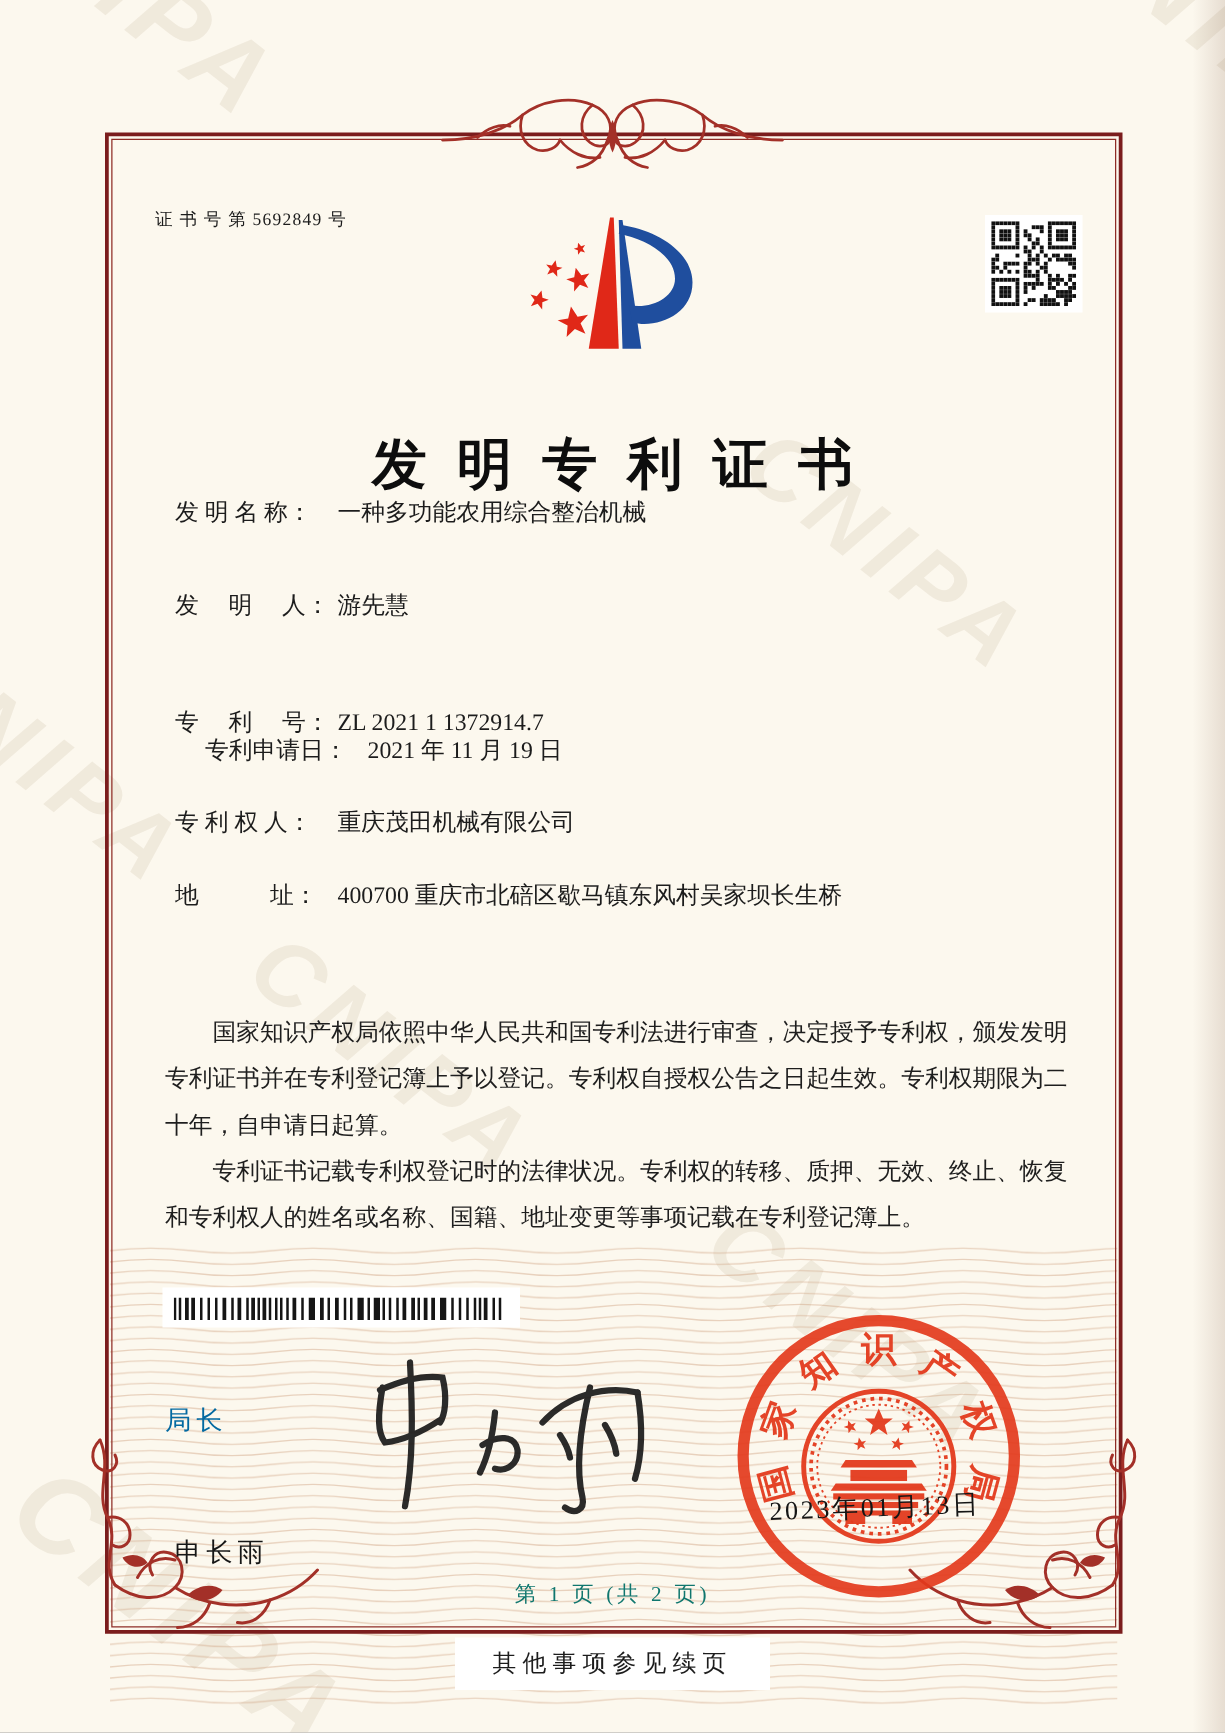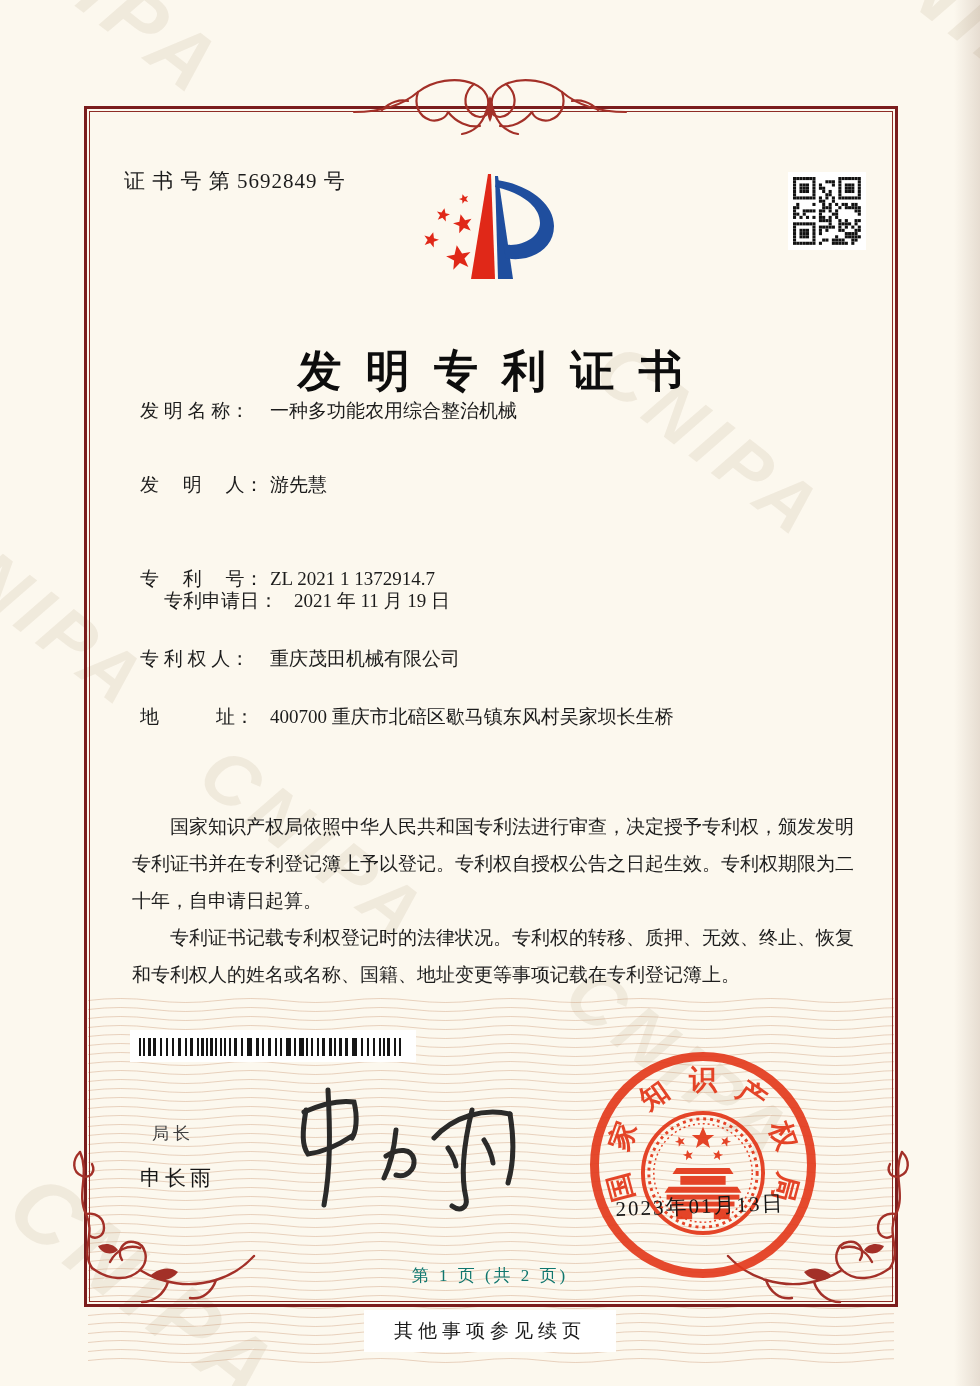--- a/index.html
+++ b/index.html
@@ -20,21 +20,21 @@
   .waves { position:absolute; left:88px; top:996px; width:806px; height:368px; z-index:1; }
 
   
   .frame { position:absolute; left:84px; top:106px; width:814px; height:1201px;
     border:3.5px solid #7b1d1d; z-index:2; }
   .frame::after { content:""; position:absolute; inset:2px; border:1.6px solid #8e2c26; }
 
   .ornament { position:absolute; z-index:3; }
 
   
-  .cert-no { position:absolute; left:124px; top:167px; font-size:21px; color:#1b1b1b;
+  .cert-no { position:absolute; left:124px; top:167px; font-size:14px; color:#1b1b1b;
     letter-spacing:1px; z-index:4; }
   .logo { position:absolute; left:408px; top:160px; width:160px; height:130px; z-index:4; }
   .qr { position:absolute; left:788px; top:172px; width:78px; height:78px; background:#fff;
     padding:5px; z-index:4; }
 
   .title { position:absolute; left:0; top:294px; width:100%; text-align:center;
     font-size:44px; font-weight:bold; color:#0d0d0d; letter-spacing:0.55em;
     padding-left:0.55em; z-index:4;margin-top:48px; }
 
   
@@ -48,23 +48,23 @@
   .body-text { position:absolute; left:132px; top:808px; width:726px; z-index:4;
     font-size:19px; line-height:37px; color:#1e1e1e; }
   .body-text p { text-indent:2em; margin:0; }
 
   
   .barcode-strip { position:absolute; left:130px; top:1030px; background:#fff;
     padding:8px 9px 6px 9px; z-index:4; }
   .barcode { display:block; }
 
   
-  .issuer-role { position:absolute; left:152px; top:1122px; font-size:17px; color:#404040;
+  .issuer-role { position:absolute; left:132px; top:1122px; font-size:21px; color:#0369a1;
     letter-spacing:4px; z-index:4; font-family:"Liberation Sans","DejaVu Sans",sans-serif; }
-  .issuer-name { position:absolute; left:140px; top:1164px; font-size:21px; color:#161616;
+  .issuer-name { position:absolute; left:140px; top:1228px; font-size:21px; color:#161616;
     letter-spacing:4px; z-index:4; font-family:Liberation Sans, sans-serif; }
   .signature { position:absolute; left:262px; top:1078px; z-index:4; }
 
   
   .seal { position:absolute; left:590px; top:1052px; width:226px; height:226px; z-index:5; }
   .seal-ring { position:absolute; inset:0; border:9px solid rgba(227,58,28,.92);
     border-radius:50%; }
   .seal-char { position:absolute; left:50%; top:50%; font-size:28px; font-weight:bold;
     color:rgba(227,58,28,.95); }
   .seal-char.c0 { transform:translate(-50%,-50%) rotate(-105deg) translateY(-85px); }

